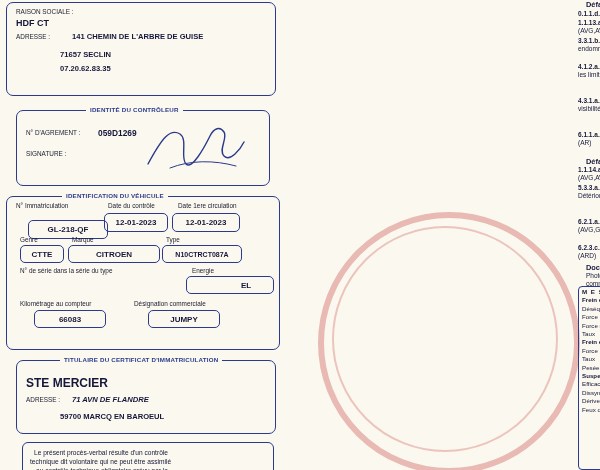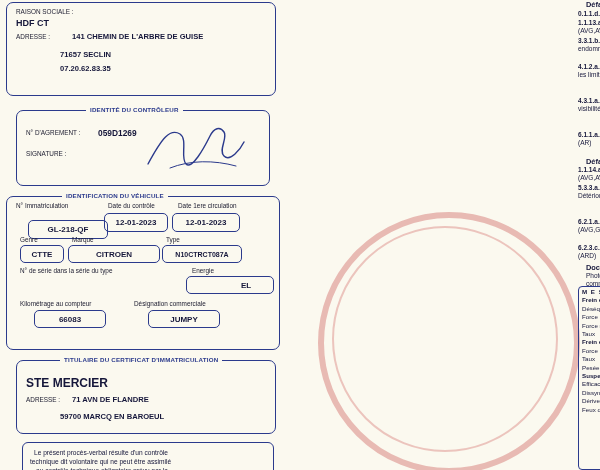--- a/index.html
+++ b/index.html
@@ -145,21 +145,21 @@
 
     <div class="lbl" style="left:20px;top:300px;">Kilométrage au compteur</div>
     <div class="lbl" style="left:134px;top:300px;">Désignation commerciale</div>
     <div class="fld" style="left:34px;top:310px;width:70px;height:16px;">66083</div>
     <div class="fld" style="left:148px;top:310px;width:70px;height:16px;">JUMPY</div>
 
     <div class="box" id="tit-box"></div>
     <div class="box-title" style="left:60px;top:356px;">TITULAIRE DU CERTIFICAT D'IMMATRICULATION</div>
     <div class="val" style="left:26px;top:376px;font-size:12px;">STE MERCIER</div>
     <div class="lbl" style="left:26px;top:396px;">ADRESSE :</div>
-    <div class="val" style="left:72px;top:395px;">71 AVN DE FLANDRE</div>
+    <div class="val" style="left:72px;top:395px;font-style:italic;">71 AVN DE FLANDRE</div>
     <div class="val" style="left:60px;top:412px;">59700 MARCQ EN BAROEUL</div>
 
     <div class="box" id="note-box"></div>
     <div class="vtxt" style="left:34px;top:449px;font-size:6.6px;">Le présent procès-verbal résulte d'un contrôle</div>
     <div class="vtxt" style="left:30px;top:458px;font-size:6.6px;">technique dit volontaire qui ne peut être assimilé</div>
     <div class="vtxt" style="left:36px;top:467px;font-size:6.6px;">au contrôle technique obligatoire prévu par la</div>
   </div>
 
   <div class="right">
     <div class="rhead" style="left:298px;top:0px;">Défaillances majeures</div>

